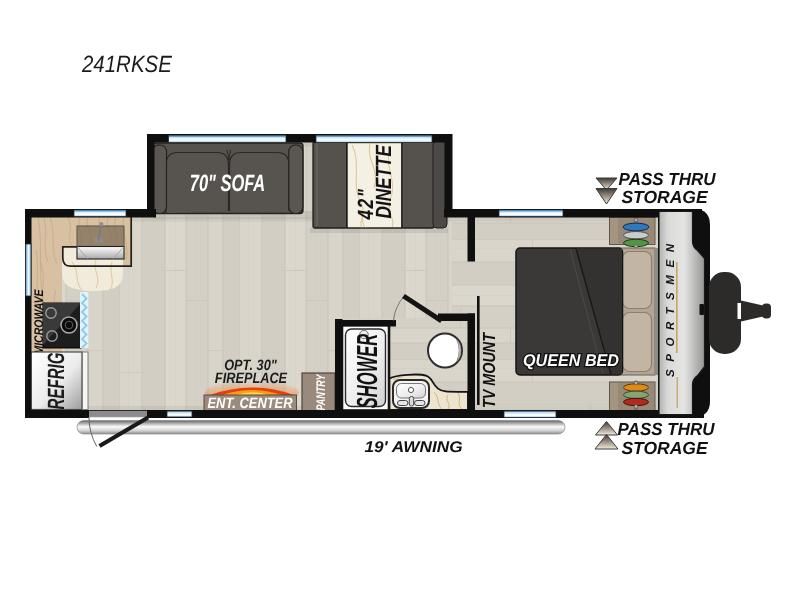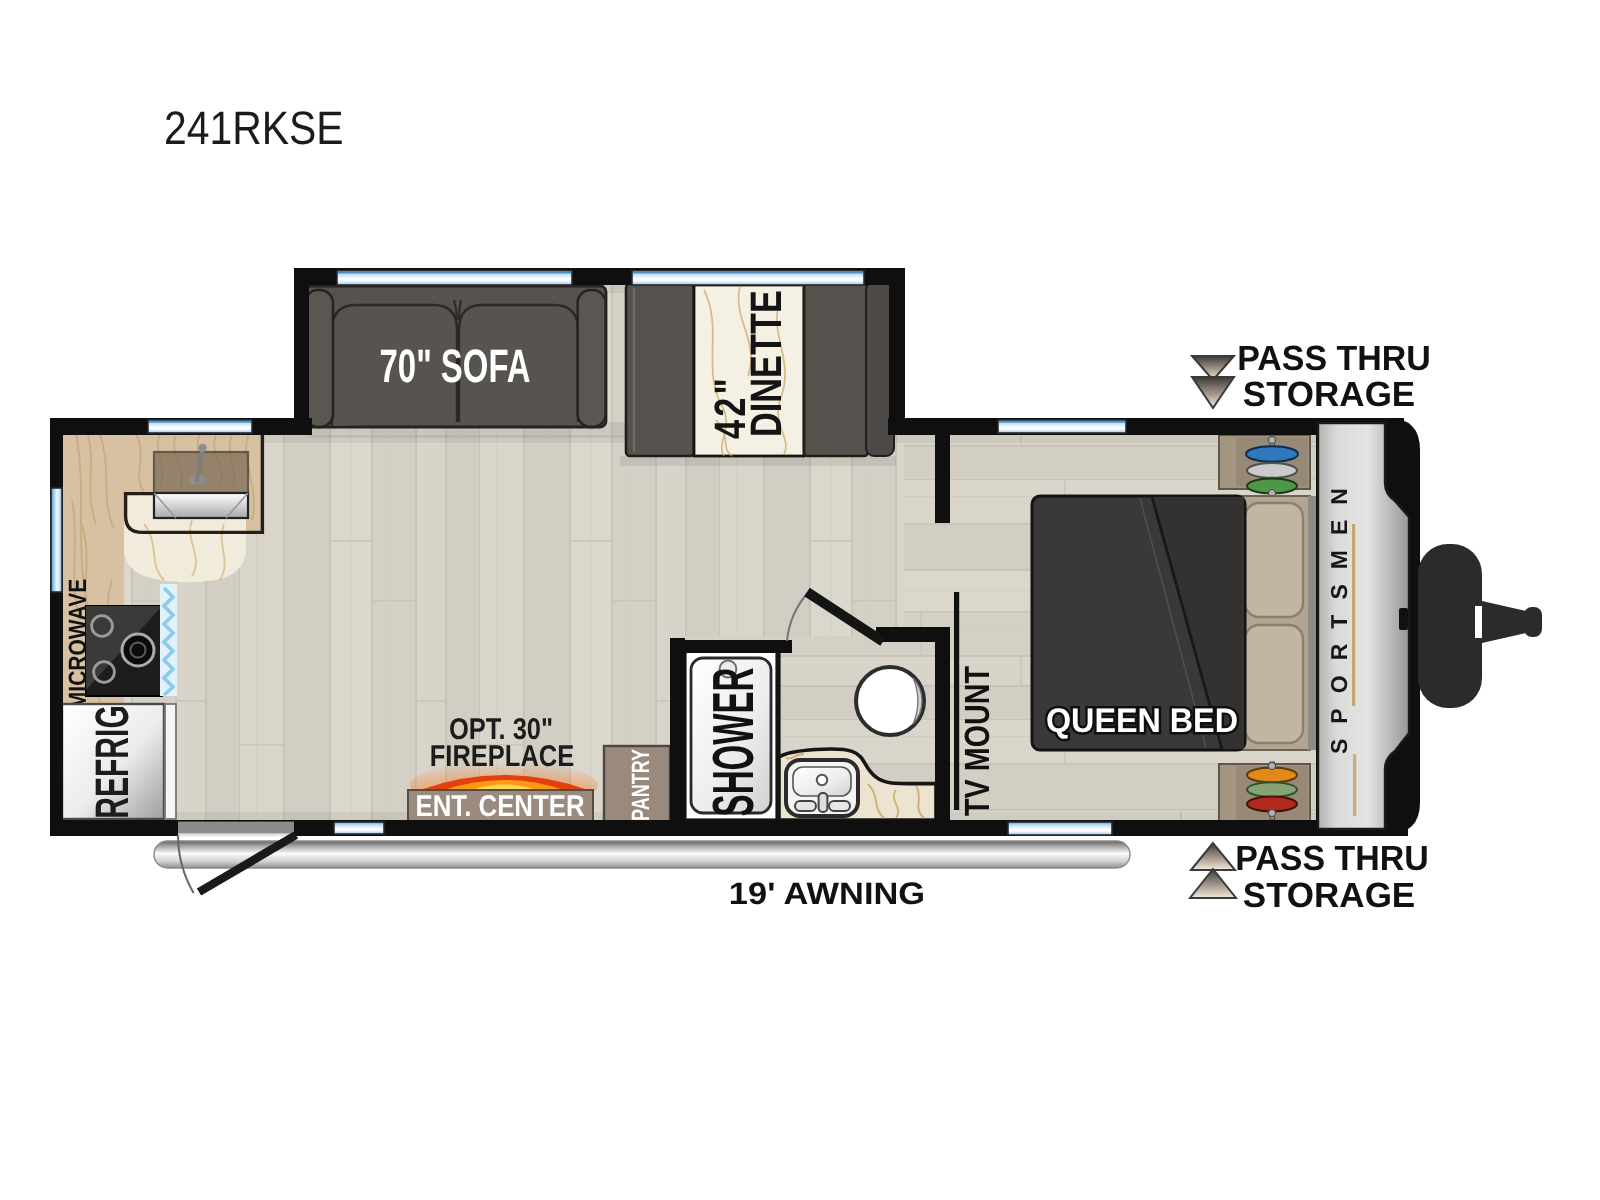--- a/index.html
+++ b/index.html
@@ -1,17 +1,17 @@
 <!DOCTYPE html>
 <html><head>
 <meta charset="utf-8">
 <style>
   html,body{margin:0;padding:0;background:#ffffff;}
   #stage{position:relative;width:800px;height:600px;background:#ffffff;overflow:hidden;
-         font-family:"Liberation Sans", sans-serif;}
+         font-family:"Liberation Sans", sans-serif;font-style:italic;}
   svg text{font-family:"Liberation Sans", sans-serif;-webkit-font-smoothing:antialiased;text-rendering:geometricPrecision;}
 </style>
 </head>
 <body>
 <div id="stage">
 <svg width="800" height="600" viewBox="0 0 800 600">
 <defs>
   <linearGradient id="winV" x1="0" y1="0" x2="0" y2="1">
     <stop offset="0" stop-color="#5d9fd0"></stop>
     <stop offset="0.22" stop-color="#b7dcf3"></stop>

